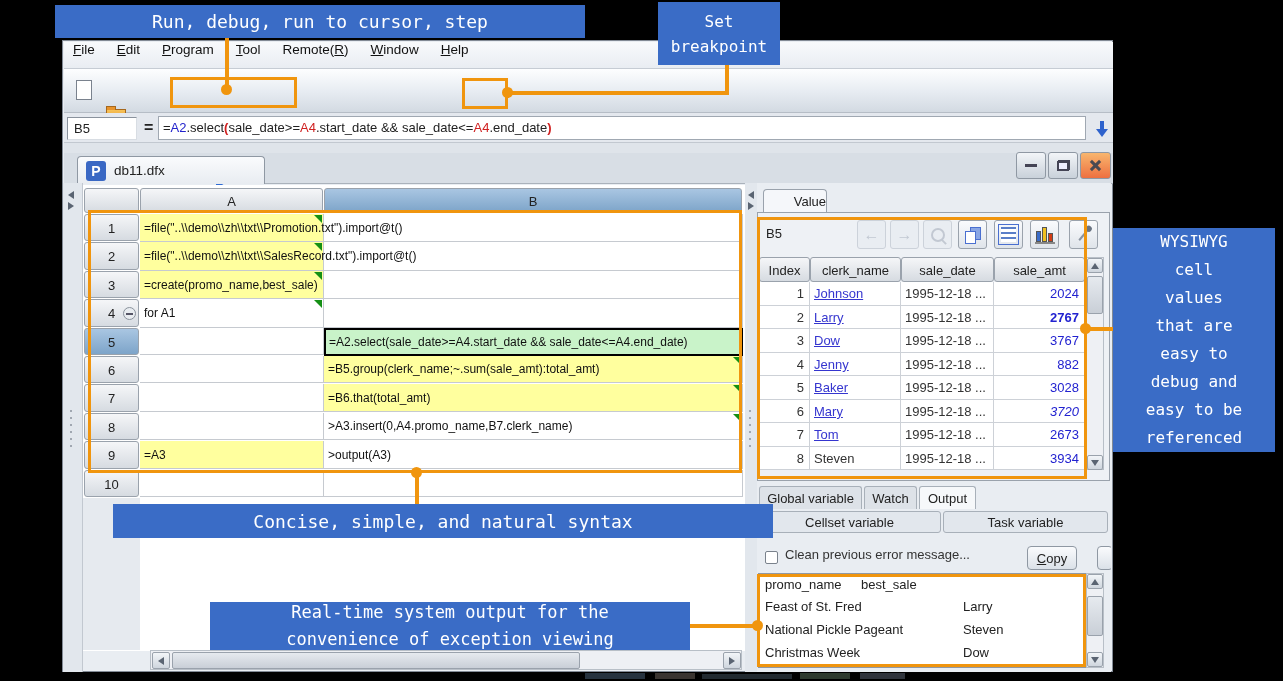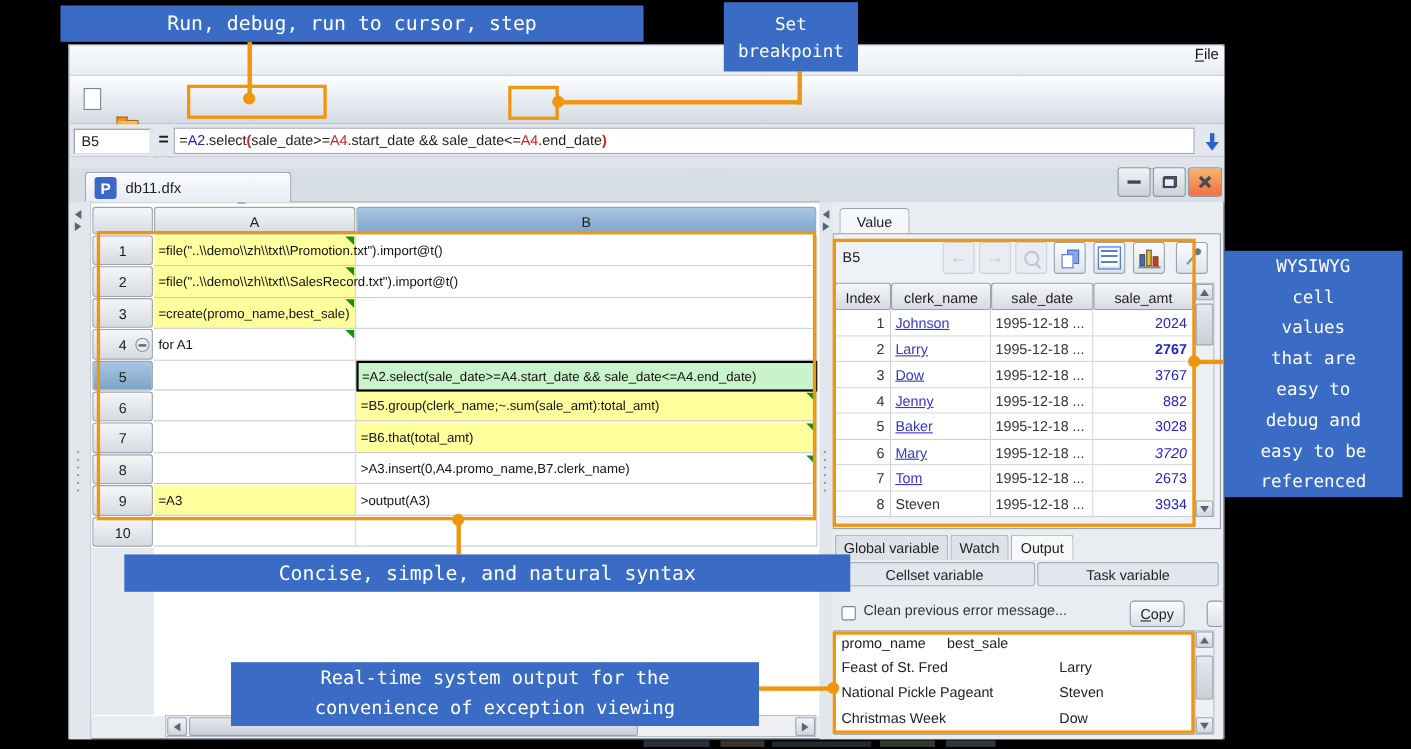--- a/index.html
+++ b/index.html
@@ -10,21 +10,21 @@
   .mono{font-family:"DejaVu Sans Mono",monospace;}
   
   .note{background:var(--blue);color:#fff;display:flex;align-items:center;justify-content:center;
         text-align:center;z-index:50;white-space:pre-line;}
   .orect{border:3px solid var(--orange);z-index:48;background:transparent;}
   .oline{background:var(--orange);z-index:49;}
   .odot{width:11px;height:11px;border-radius:50%;background:var(--orange);z-index:49;}
   
   .win{background:#e9edf2;border:1px solid #828a95;}
   .menubar{background:linear-gradient(#f8fafc,#e9edf2);border-bottom:1px solid #c6ccd4;
-           display:flex;align-items:flex-end;padding-left:4px;gap:12px;font-size:13.5px;color:#111;flex-direction:column;}
+           display:flex;align-items:flex-start;padding-left:4px;gap:12px;font-size:13.5px;color:#111;}
   .mitem{padding:0 5px;cursor:default;}
   .mu{text-decoration:underline;}
   .toolbar{background:linear-gradient(#fdfeff 0%,#e6ebf1 55%,#d3dae2 100%);border-bottom:1px solid #b6bdc6;}
   .fbar{background:#e4e8ee;border-bottom:1px solid #c2c8d0;}
   .field{background:#fff;border:1px solid #a0a8b2;font-size:13px;color:#222;}
   .sunk{border-color:#8a929d #d8dde3 #d8dde3 #8a929d;}
   .tabrow{background:#d8dee5;border-bottom:1px solid #aab2bb;}
   .sheettab{background:linear-gradient(#fafbfd,#e8ecf1);border:1px solid #8f98a3;border-bottom:none;
             border-radius:4px 4px 0 0;display:flex;align-items:center;}
   .winbtn{background:linear-gradient(#f2f5f8,#c9d1da);border:1px solid #8f98a3;border-radius:3px;}
@@ -329,21 +329,21 @@
         <i></i>
         <i></i>
         <i></i>
         <i></i>
         <i></i>
         <i></i>
       </span>
   </div>
 
   <div class="ab" style="left:757px;top:183px;width:354px;height:489px;background:#e9edf2;overflow:hidden;">
-    <div class="ab ptab" style="left:6px;top:6px;width:64px;height:24px;line-height:24px;">Value</div>
+    <div class="ab ptab" style="left:6px;top:6px;width:64px;height:24px;line-height:24px;text-align:right;">Value</div>
     <div class="ab pbox" style="left:0;top:29px;width:353px;height:269px;"></div>
 
     <div class="ab" style="left:9px;top:43px;font-size:13px;color:#222;">B5</div>
 
     <div class="ab vbtn dis" style="left:100px;top:37px;display:flex;align-items:center;justify-content:center;color:#c2c8d2;font-size:16px;">←</div>
     <div class="ab vbtn dis" style="left:133px;top:37px;display:flex;align-items:center;justify-content:center;color:#c2c8d2;font-size:16px;">→</div>
     <div class="ab vbtn dis" style="left:166px;top:37px;display:flex;align-items:center;justify-content:center;">
         <span class="sh-mag"></span>
       </div>
     <div class="ab vbtn" style="left:201px;top:37px;display:flex;align-items:center;justify-content:center;">
@@ -482,16 +482,16 @@
 cell
 values
 that are
 easy to
 debug and
 easy to be
 referenced</div>
   <div class="ab note mono" style="left:658px;top:2px;width:122px;height:63px;font-size:16px;line-height:25px;">Set
 breakpoint</div>
   <div class="ab note mono" style="left:113px;top:504px;width:660px;height:34px;font-size:18px;">Concise, simple, and natural syntax</div>
-  <div class="ab note mono" style="left:210px;top:602px;width:480px;height:58px;font-size:17px;line-height:27px;">Real-time system output for the
+  <div class="ab note mono" style="left:210px;top:602px;width:480px;height:48px;font-size:17px;line-height:27px;">Real-time system output for the
 convenience of exception viewing</div>
 
 </div>
 
 </body></html>

